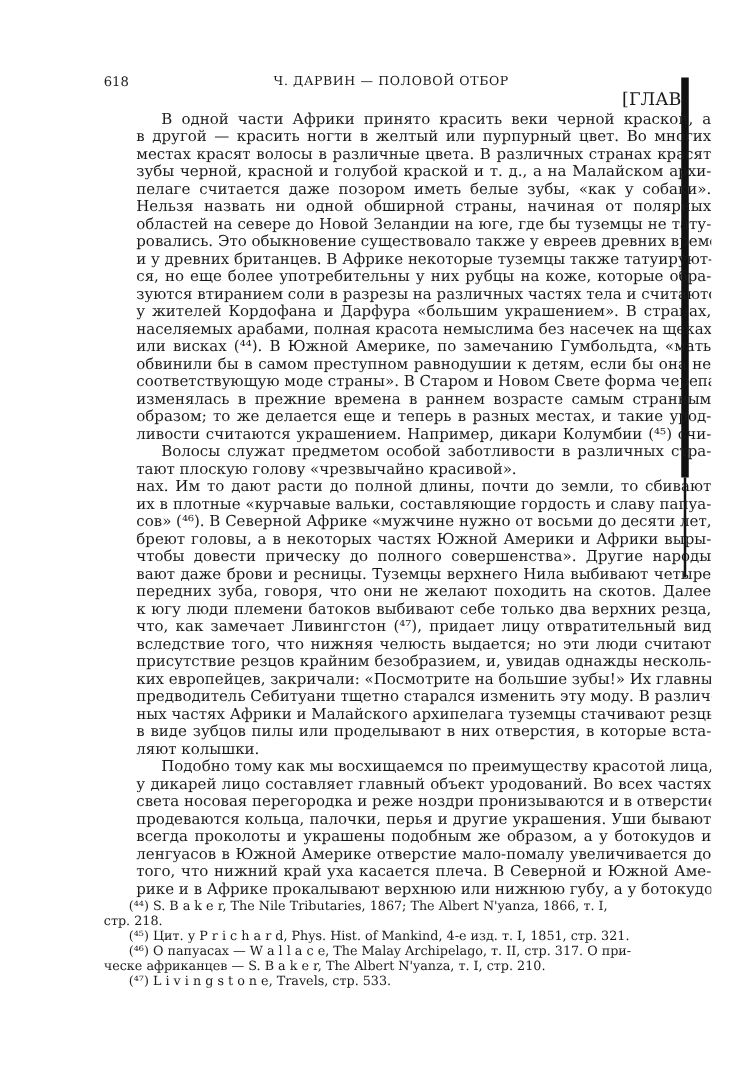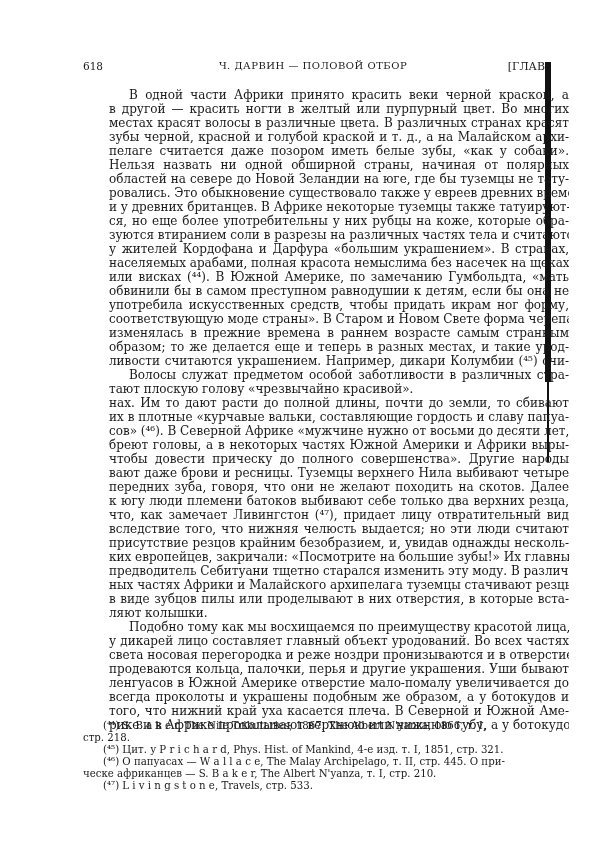--- a/index.html
+++ b/index.html
@@ -2,21 +2,21 @@
 <html><head>
 <meta charset="utf-8">
 <style>
   html, body { margin:0; padding:0; background:#ffffff; }
   body { width:600px; height:857px; position:relative; overflow:hidden;
          font-family:"DejaVu Serif", "Liberation Serif", serif; color:#1a1a1a; }
   .header { position:absolute; top:60px; left:83px; width:460px; height:16px;
             font-size:10.5px; }
   .pnum { position:absolute; left:0; top:0; }
   .run-title { position:absolute; left:0; right:0; top:0; text-align:center; letter-spacing:0.5px; font-size:10px; }
-  .chap { position:absolute; right:-2px; top:0; font-size:11px; }
+  .chap { position:absolute; right:-2px; top:12px; font-size:14px; }
   .edge { position:absolute; left:545px; width:6px; background:#111; }
   .edge.thin { width:2px; left:547px; }
   .body-text { position:absolute; top:88px; left:83px; width:460px;margin-left:26px; }
   .line { height:14px; line-height:14px; font-size:12px; white-space:nowrap;
           text-align:justify; text-align-last:justify; overflow:hidden; }
   .line.last { text-align-last:left; }
   .line.indent { padding-left:20px; }
   .fn-area { position:absolute; top:720px; left:83px; width:460px; }
   .fn { height:12px; line-height:12px; font-size:10.2px; white-space:nowrap; overflow:hidden; }
   .fn.indent { padding-left:20px; }
@@ -42,21 +42,20 @@
     <div class="line">Нельзя назвать ни одной обширной страны, начиная от полярных</div>
     <div class="line">областей на севере до Новой Зеландии на юге, где бы туземцы не тату-</div>
     <div class="line">ровались. Это обыкновение существовало также у евреев древних времен</div>
     <div class="line">и у древних британцев. В Африке некоторые туземцы также татуиру­ют-</div>
     <div class="line">ся, но еще более употребительны у них рубцы на коже, которые обра-</div>
     <div class="line">зуются втиранием соли в разрезы на различных частях тела и считаются</div>
     <div class="line">у жителей Кордофана и Дарфура «большим украшением». В странах,</div>
     <div class="line">населяемых арабами, полная красота немыслима без насечек на щеках</div>
     <div class="line">или висках (⁴⁴). В Южной Америке, по замечанию Гумбольдта, «мать</div>
     <div class="line">обвинили бы в самом преступном равнодушии к детям, если бы она не</div>
-    <div class="line">употребила искусственных средств, чтобы придать икрам ног форму,</div>
     <div class="line">соответствующую моде страны». В Старом и Новом Свете форма черепа</div>
     <div class="line">изменялась в прежние времена в раннем возрасте самым странным</div>
     <div class="line">образом; то же делается еще и теперь в разных местах, и такие урод-</div>
     <div class="line">ливости считаются украшением. Например, дикари Колумбии (⁴⁵) счи-</div>
     <div class="line indent">Волосы служат предметом особой заботливости в различных стра-</div>
     <div class="line last">тают плоскую голову «чрезвычайно красивой».</div>
     <div class="line">нах. Им то дают расти до полной длины, почти до земли, то сбивают</div>
     <div class="line">их в плотные «курчавые вальки, составляющие гордость и славу папуа-</div>
     <div class="line">сов» (⁴⁶). В Северной Африке «мужчине нужно от восьми до десяти лет,</div>
     <div class="line">бреют головы, а в некоторых частях Южной Америки и Африки выры-</div>
@@ -69,26 +68,26 @@
     <div class="line">присутствие резцов крайним безобразием, и, увидав однажды несколь-</div>
     <div class="line">ких европейцев, закричали: «Посмотрите на большие зубы!» Их главный</div>
     <div class="line">предводитель Себитуани тщетно старался изменить эту моду. В различ-</div>
     <div class="line">ных частях Африки и Малайского архипелага туземцы стачивают резцы</div>
     <div class="line">в виде зубцов пилы или проделывают в них отверстия, в которые вста-</div>
     <div class="line last">ляют колышки.</div>
     <div class="line indent">Подобно тому как мы восхищаемся по преимуществу красотой лица,</div>
     <div class="line">у дикарей лицо составляет главный объект уродований. Во всех частях</div>
     <div class="line">света носовая перегородка и реже ноздри пронизываются и в отверстие</div>
     <div class="line">продеваются кольца, палочки, перья и другие украшения. Уши бывают</div>
+    <div class="line">всегда проколоты и украшены подобным же образом, а у ботокудов и</div>
     <div class="line">ленгуасов в Южной Америке отверстие мало-помалу увеличивается до</div>
-    <div class="line">всегда проколоты и украшены подобным же образом, а у ботокудов и</div>
     <div class="line">того, что нижний край уха касается плеча. В Северной и Южной Аме-</div>
     <div class="line">рике и в Африке прокалывают верхнюю или нижнюю губу, а у ботокудов</div>
   </div>
 
 <div class="fn-area" id="fn-area">
     <div class="fn indent">(⁴⁴) S. B a k e r, The Nile Tributaries, 1867; The Albert N'yanza, 1866, т. I,</div>
     <div class="fn">стр. 218.</div>
     <div class="fn indent">(⁴⁵) Цит. у P r i c h a r d, Phys. Hist. of Mankind, 4-е изд. т. I, 1851, стр. 321.</div>
-    <div class="fn indent">(⁴⁶) О папуасах — W a l l a c e, The Malay Archipelago, т. II, стр. 445. О при-</div>
+    <div class="fn indent">(⁴⁶) О папуасах — W a l l a c e, The Malay Archipelago, т. II, стр. 317. О при-</div>
     <div class="fn">ческе африканцев — S. B a k e r, The Albert N'yanza, т. I, стр. 210.</div>
     <div class="fn indent">(⁴⁷) L i v i n g s t o n e, Travels, стр. 533.</div>
   </div>
 
 </body></html>

